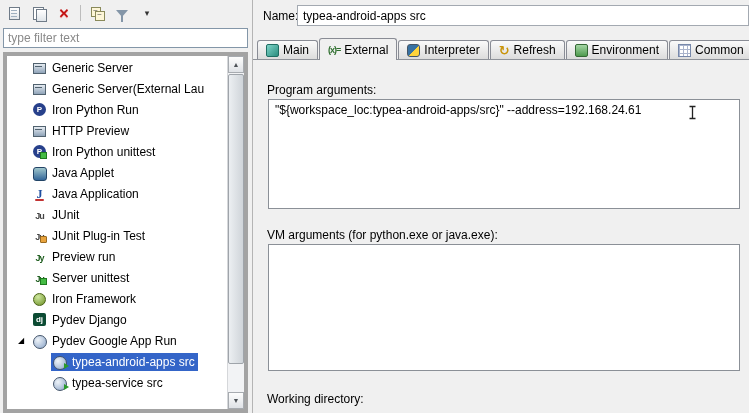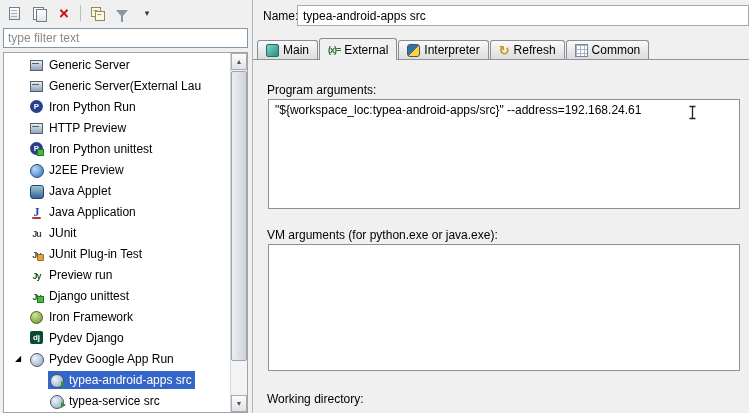--- a/index.html
+++ b/index.html
@@ -24,21 +24,21 @@
   .glyph-collapse::before, .glyph-collapse::after { content:"−"; position:absolute; width:8px; height:8px; background:#fdf6d8; border:1px solid #8a8a5a; font-size:8px; line-height:6px; text-align:center; color:#555; }
   .glyph-collapse::before { left:0; top:0; }
   .glyph-collapse::after { left:4px; top:4px; }
   .glyph-funnel { width:0; height:0; border-left:6px solid transparent; border-right:6px solid transparent; border-top:7px solid #8496a8; position:relative; }
   .glyph-funnel::after { content:""; position:absolute; left:-1px; top:-1px; width:2px; height:6px; background:#8496a8; }
   .glyph-menu-arrow { font-size:9px; color:#333; }
 
   .filter-input { position:absolute; left:3px; top:28px; width:245px; height:20px; border:1px solid #8396a8; background:#fff; padding:0 4px; font-family:"Liberation Sans",sans-serif; font-size:12px; color:#444; }
   .filter-input::placeholder { color:#8a8a8a; opacity:1; }
 
-  .tree-box { position:absolute; left:3px; top:52px; width:245px; height:361px; background:#fff; border:1px solid #a3a3a3; }
+  .tree-box { position:absolute; left:3px; top:52px; width:245px; height:361px; background:#fff; border:4px solid #a3a3a3; }
   .tree { position:absolute; left:0; top:1px; right:17px; bottom:0; overflow:hidden; }
   .tree-item { height:21px; display:flex; align-items:center; white-space:nowrap; padding-left:10px; }
   .tree-item .twisty { width:14px; flex:none; font-size:8px; color:#000; text-align:left; padding-left:1px; }
   .tree-item.child { padding-left:30px; }
   .sel-wrap { display:inline-flex; align-items:center; height:18px; padding:0 3px 0 1px; border-radius:0; }
   .tree-item.selected .sel-wrap { background:#3465c8; color:#fff; }
   .tlabel { padding-left:1px; }
 
   .ticon { display:inline-block; width:15px; height:14px; margin-right:4px; position:relative; flex:none; text-align:center; font-weight:bold; }
   .icon-server::before { content:""; position:absolute; left:1px; top:2px; width:11px; height:9px; background:linear-gradient(#e6ecf2,#8fa3b8); border:1px solid #51626f; }
@@ -155,27 +155,20 @@
       <div class="tree-item">
         <span class="twisty"></span>
         <span class="sel-wrap">
             <span class="ticon icon-ipyunit"></span>
             <span class="tlabel">Iron Python unittest</span>
           </span>
       </div>
       <div class="tree-item">
         <span class="twisty"></span>
         <span class="sel-wrap">
-            <span class="ticon icon-j2ee"></span>
-            <span class="tlabel">J2EE Preview</span>
-          </span>
-      </div>
-      <div class="tree-item">
-        <span class="twisty"></span>
-        <span class="sel-wrap">
             <span class="ticon icon-applet"></span>
             <span class="tlabel">Java Applet</span>
           </span>
       </div>
       <div class="tree-item">
         <span class="twisty"></span>
         <span class="sel-wrap">
             <span class="ticon icon-javaapp"></span>
             <span class="tlabel">Java Application</span>
           </span>
@@ -198,21 +191,21 @@
         <span class="twisty"></span>
         <span class="sel-wrap">
             <span class="ticon icon-jython"></span>
             <span class="tlabel">Preview run</span>
           </span>
       </div>
       <div class="tree-item">
         <span class="twisty"></span>
         <span class="sel-wrap">
             <span class="ticon icon-jythonu"></span>
-            <span class="tlabel">Django unittest</span>
+            <span class="tlabel">Server unittest</span>
           </span>
       </div>
       <div class="tree-item">
         <span class="twisty"></span>
         <span class="sel-wrap">
             <span class="ticon icon-osgi"></span>
             <span class="tlabel">Iron Framework</span>
           </span>
       </div>
       <div class="tree-item">
@@ -271,20 +264,24 @@
   </div>
   <div class="tab">
     <span class="tab-icon ic-interp"></span>
     <span>Interpreter</span>
   </div>
   <div class="tab">
     <span class="tab-icon ic-refresh">↻</span>
     <span>Refresh</span>
   </div>
   <div class="tab">
+    <span class="tab-icon ic-env"></span>
+    <span>Environment</span>
+  </div>
+  <div class="tab">
     <span class="tab-icon ic-common"></span>
     <span>Common</span>
   </div>
 </div>
 
 <div class="group-label" style="top:83px">Program arguments:</div>
 <textarea class="args-box" spellcheck="false" style="">"${workspace_loc:typea-android-apps/src}" --address=192.168.24.61</textarea>
 
 <span class="ibeam">
   <svg width="9" height="15" viewBox="0 0 9 15">

